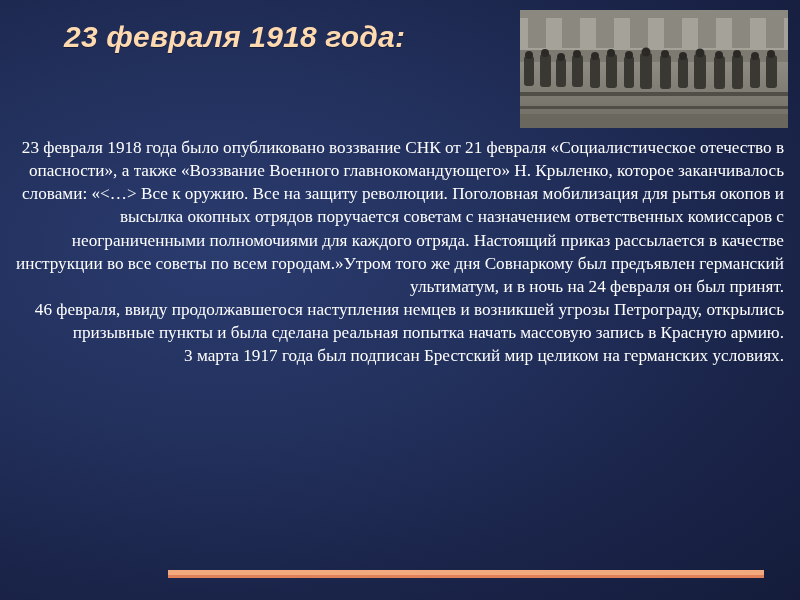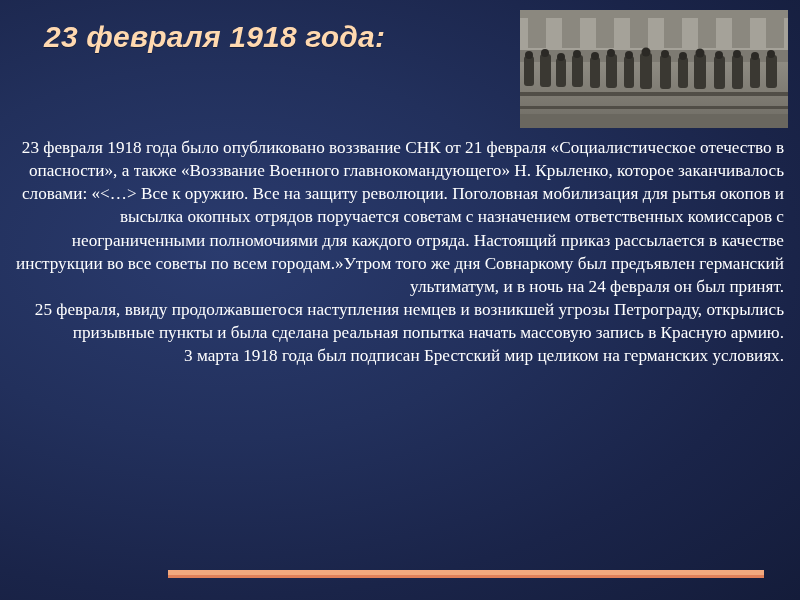--- a/index.html
+++ b/index.html
@@ -14,21 +14,21 @@
     overflow: hidden;
     position: relative;
   }
   .slide {
     position: absolute;
     inset: 0;
     background: radial-gradient(ellipse at 28% 42%, #2a3b6e 0%, #22305c 38%, #1a2449 70%, #141c3a 100%);
   }
   .title {
     position: absolute;
-    left: 44px;
+    left: 64px;
     top: 18px;
     width: 440px;
     color: #ffd9b0;
     font-family: "Liberation Sans", sans-serif;
     font-weight: bold;
     font-style: italic;
     font-size: 30px;
     line-height: 1.28;
     letter-spacing: 0.2px;
     text-shadow: 0 1px 0 rgba(0,0,0,0.35);
@@ -151,21 +151,21 @@
       <g fill="#4a4740" opacity="0.85">
         <rect x="0" y="82" width="268" height="4"></rect>
         <rect x="0" y="96" width="268" height="3"></rect>
       </g>
       <rect x="0" y="104" width="268" height="14" fill="#6a675f"></rect>
     </svg>
   </div>
 
   <div class="body-text">
     <p>23 февраля 1918 года было опубликовано воззвание СНК от 21 февраля «Социалистическое отечество в опасности», а также «Воззвание Военного главнокомандующего» Н. Крыленко, которое заканчивалось словами: «&lt;…&gt; Все к оружию. Все на защиту революции. Поголовная мобилизация для рытья окопов и высылка окопных отрядов поручается советам с назначением ответственных комиссаров с неограниченными полномочиями для каждого отряда. Настоящий приказ рассылается в качестве инструкции во все советы по всем городам.»Утром того же дня Совнаркому был предъявлен германский ультиматум, и в ночь на 24 февраля он был принят.</p>
-    <p>25 февраля, ввиду продолжавшегося наступления немцев и возникшей угрозы Петрограду, открылись призывные пункты и была сделана реальная попытка начать массовую запись в Красную армию.</p>
-    <p>3 марта 1918 года был подписан Брестский мир целиком на германских условиях.</p>
+    <p>46 февраля, ввиду продолжавшегося наступления немцев и возникшей угрозы Петрограду, открылись призывные пункты и была сделана реальная попытка начать массовую запись в Красную армию.</p>
+    <p>3 марта 1917 года был подписан Брестский мир целиком на германских условиях.</p>
   </div>
 
   <div class="rule-wrap">
     <div class="rule"></div>
   </div>
 
 </div>
 
 </body></html>

